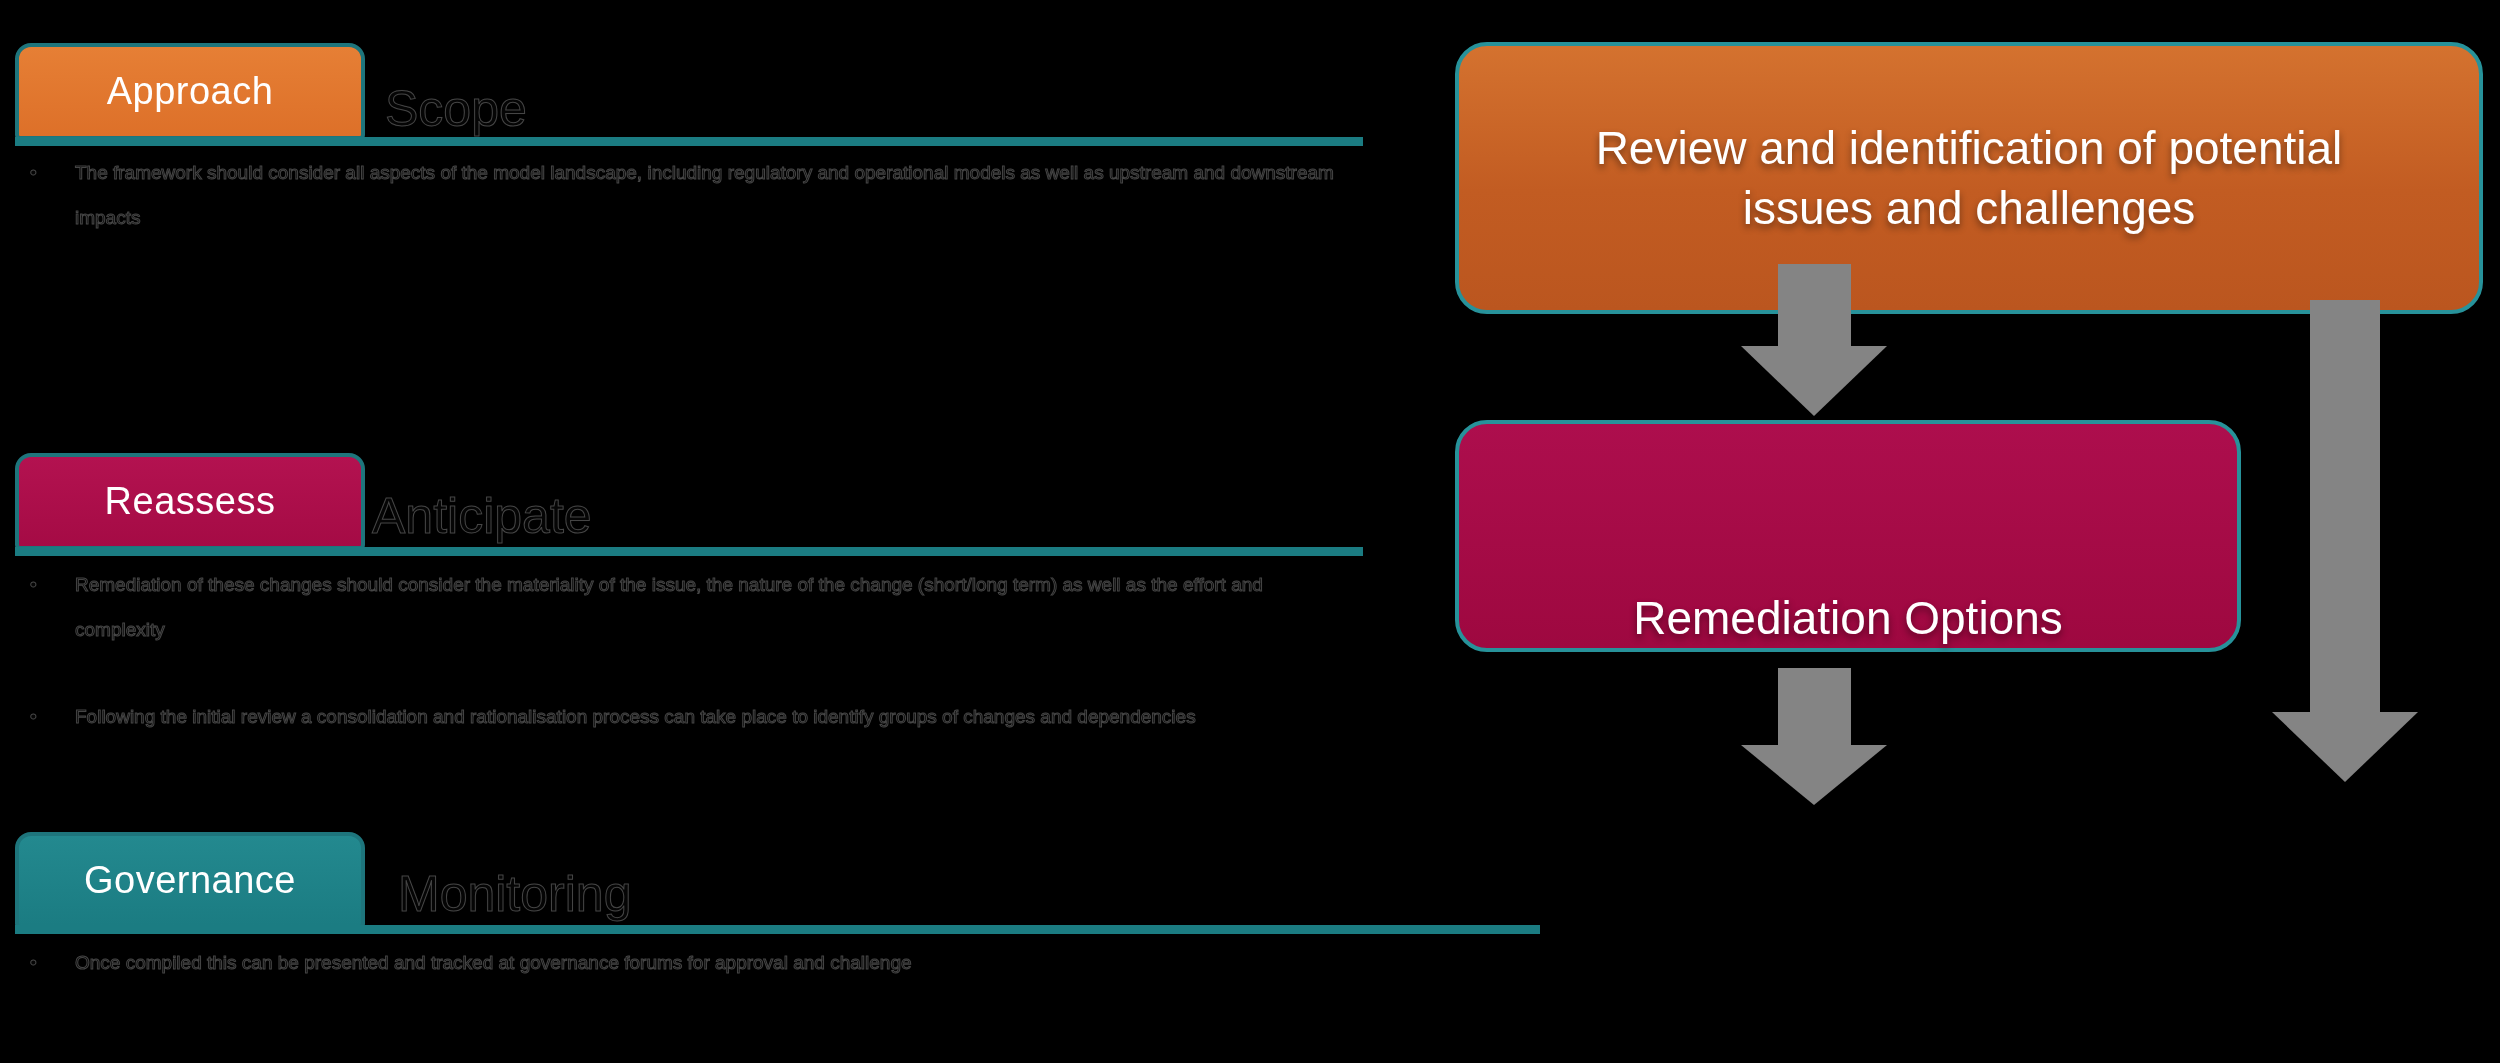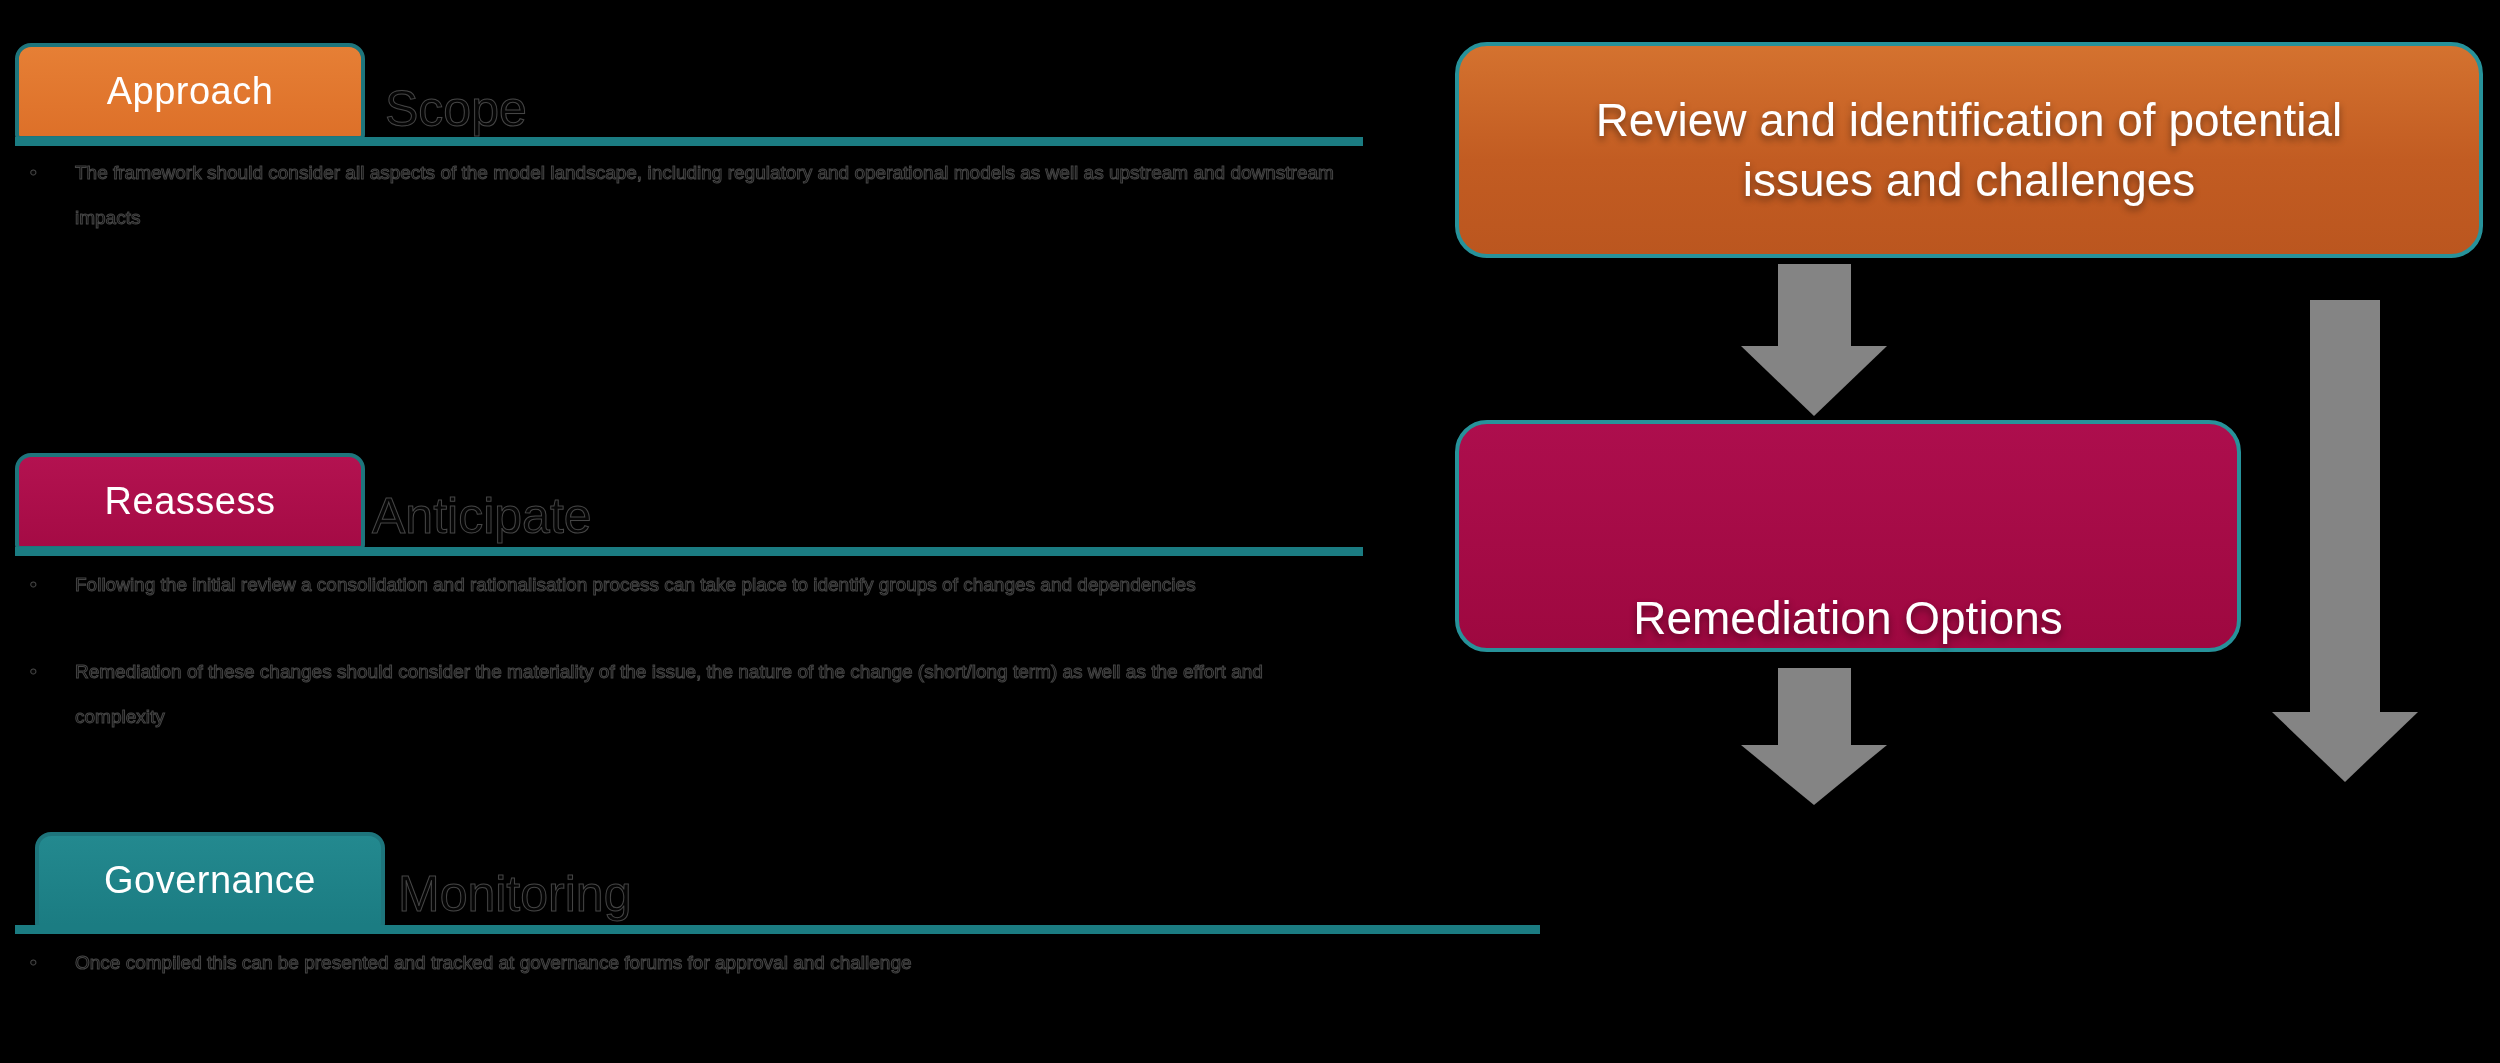--- a/index.html
+++ b/index.html
@@ -11,21 +11,21 @@
   
   .tag{
     position:absolute;left:15px;width:350px;height:97px;
     display:flex;align-items:center;justify-content:center;
     border:4px solid #1E757C;border-radius:16px 16px 5px 5px;
     box-sizing:border-box;
     color:#fff;font-size:38px;font-weight:300;letter-spacing:.5px;
   }
   .tag-orange{background:linear-gradient(180deg,#E67F35 0%,#DD7029 100%);}
   .tag-magenta{background:linear-gradient(180deg,#B31250 0%,#A50B45 100%);}
-  .tag-teal{background:linear-gradient(180deg,#23898F 0%,#1B7C82 100%);margin-left:20px;}
+  .tag-teal{background:linear-gradient(180deg,#23898F 0%,#1B7C82 100%);}
   .faint{
     color:#050505;
     -webkit-text-stroke:1px #454545;
     text-shadow:0 0 1px #2e2e2e;
   }
   .heading{
     position:absolute;font-size:50px;line-height:52px;font-weight:400;
   }
   .rule{
     position:absolute;left:15px;height:9px;background:#1B7C82;
@@ -38,21 +38,21 @@
   .bullets li::before{content:"\2022";position:absolute;left:10px;top:0;}
   
   .flow-box{
     position:absolute;box-sizing:border-box;
     display:flex;align-items:center;justify-content:center;text-align:center;
     border:4px solid #27929A;border-radius:32px;
     color:#fff;font-size:46px;font-weight:300;line-height:60px;
     padding:0 70px;
     text-shadow:0 4px 7px rgba(0,0,0,.45);
   }
-  .flow-orange{left:1455px;top:42px;width:1028px;height:216px;
+  .flow-orange{left:1455px;top:42px;width:1028px;height:272px;
     background:linear-gradient(180deg,#D4722F 0%,#C25C22 55%,#BB561F 100%);}
   .flow-magenta{left:1455px;top:420px;width:786px;height:232px;
     background:linear-gradient(180deg,#AD0E4D 0%,#9E0840 100%);align-items:flex-end;}
   .flow-teal{left:1455px;top:808px;width:1028px;height:232px;
     background:linear-gradient(180deg,#24949C 0%,#17747A 100%);}
   .arrow-shaft{position:absolute;background:#848484;}
   .arrow-head{position:absolute;width:0;height:0;
     border-left:73px solid transparent;border-right:73px solid transparent;}
   .gray-head{border-top-color:#848484;}
 </style>
@@ -69,22 +69,22 @@
   <ul class="bullets faint" style="top:150px">
     <li>The framework should consider all aspects of the model landscape, including regulatory and operational models as well as upstream and downstream impacts</li>
   </ul>
 
   <div class="tag tag-magenta" style="top:453px">
     <span>Reassess</span>
   </div>
   <div class="heading faint" style="left:372px;top:490px">Anticipate</div>
   <div class="rule" style="top:547px;width:1348px"></div>
   <ul class="bullets faint" style="top:562px">
+    <li>Remediation of these changes should consider the materiality of the issue, the nature of the change (short/long term) as well as the effort and complexity</li>
     <li>Following the initial review a consolidation and rationalisation process can take place to identify groups of changes and dependencies</li>
-    <li>Remediation of these changes should consider the materiality of the issue, the nature of the change (short/long term) as well as the effort and complexity</li>
   </ul>
 
   <div class="tag tag-teal" style="top:832px">
     <span>Governance</span>
   </div>
   <div class="heading faint" style="left:398px;top:868px">Monitoring</div>
   <div class="rule" style="top:925px;width:1525px"></div>
   <ul class="bullets faint" style="top:940px">
     <li>Once compiled this can be presented and tracked at governance forums for approval and challenge</li>
   </ul>

